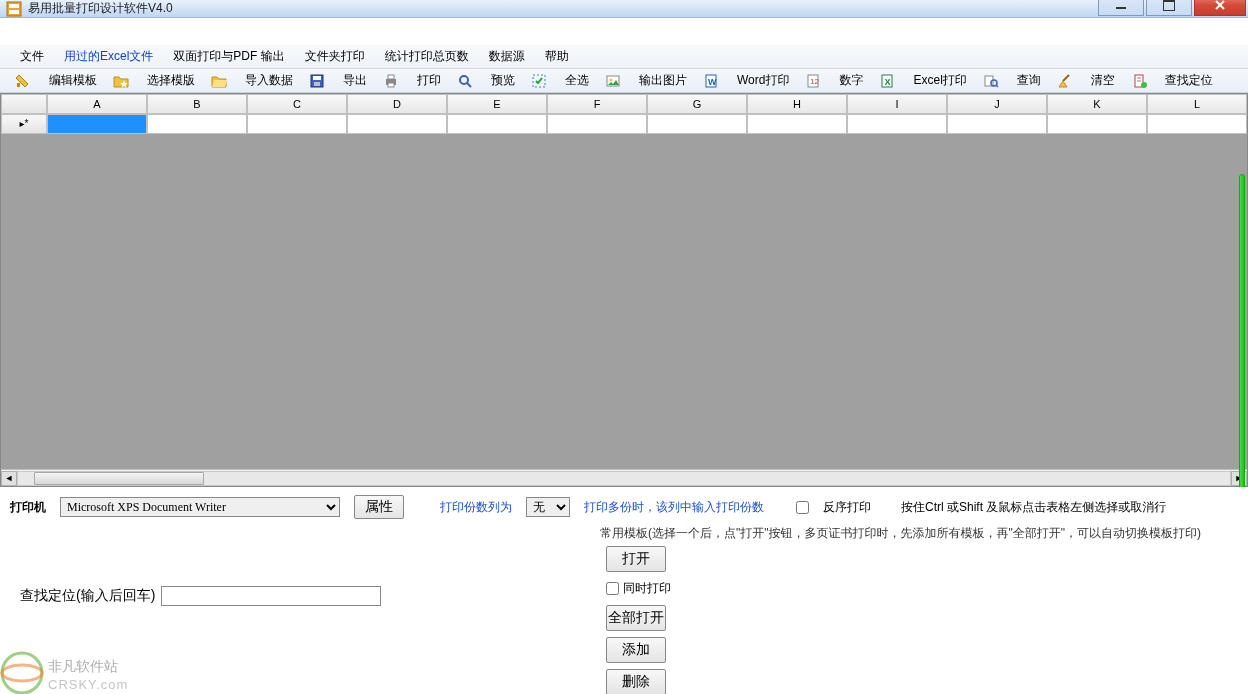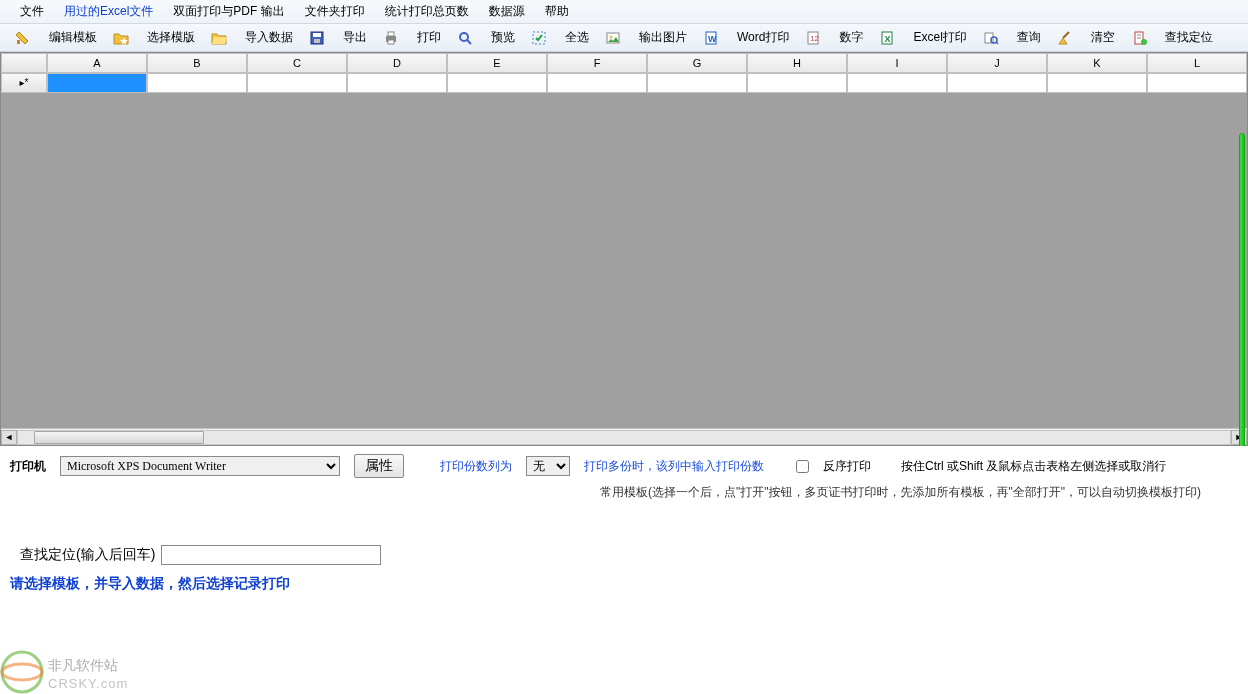--- a/index.html
+++ b/index.html
@@ -12,21 +12,21 @@
 .titlebar .app-icon { width:16px; height:16px; margin-right:6px; }
 .titlebar .title { flex:1; font-size:12px; color:#222; }
 .win-controls { display:flex; height:20px; margin-right:2px; margin-top:-6px; }
 .win-btn { width:46px; height:20px; border:1px solid #7a9ac0; border-top:none; margin-left:2px; display:flex; align-items:center; justify-content:center; font-family:Arial; font-size:11px; cursor:pointer; }
 .win-min,.win-max { background:linear-gradient(#dce9f9,#c8dbf2); color:#333; }
 .win-close { background:linear-gradient(#e97c6e,#d44a38,#c93c2a); color:#fff; width:52px; border-color:#a83828; }
 .win-min::before{content:"";width:10px;height:2px;background:#333;margin-top:6px;}
 .win-max::before{content:"";width:10px;height:8px;border:1px solid #333;border-top:2px solid #333;}
 
 
-.menubar { height:24px; background:linear-gradient(#f7f9fc,#eef3f9); display:flex; align-items:flex-start; padding-left:10px; gap:0; border-bottom:1px solid #d0d8e0; }
+.menubar { height:24px; background:linear-gradient(#f7f9fc,#eef3f9); display:flex; align-items:flex-start; padding-left:10px; gap:0; border-bottom:1px solid #d0d8e0;margin-top:27px; }
 .menu-item { padding:3px 10px; cursor:pointer; color:#000; }
 .menu-item.highlight { color:#1040d0; }
 
 
 .toolbar { height:28px; background:linear-gradient(#f5f8fc,#e8eff7); display:flex; align-items:center; padding-left:8px; gap:2px; border-bottom:1px solid #c8d4e2; }
 .tool-btn { display:flex; align-items:center; gap:18px; padding:2px 6px; cursor:pointer; border:1px solid transparent; border-radius:2px; }
 .tool-btn .ico { width:16px; height:16px; display:inline-block; }
 
 
 .grid-area { flex:0 0 394px; background:#a0a0a0; display:flex; flex-direction:column; border:1px solid #888; position:relative; }
@@ -69,20 +69,39 @@
 .watermark { position:absolute; left:0; bottom:0; width:160px; height:44px; }
 
 
 .ico svg { width:16px; height:16px; }
 </style>
 </head>
 <body>
 
 <div class="window">
 
+  <div class="titlebar">
+    <span class="app-icon">
+      <svg viewBox="0 0 16 16">
+          <rect x="1" y="1" width="14" height="14" fill="#f0a030" stroke="#b07010"></rect>
+          <rect x="3" y="3" width="10" height="4" fill="#fff"></rect>
+          <rect x="3" y="9" width="10" height="4" fill="#fff"></rect>
+        </svg>
+    </span>
+    <span class="title">易用批量打印设计软件V4.0</span>
+    <div class="win-controls">
+      <div class="win-btn win-min"></div>
+      <div class="win-btn win-max"></div>
+      <div class="win-btn win-close">
+          <svg width="12" height="10" viewBox="0 0 12 10">
+            <path d="M2 1 L10 9 M10 1 L2 9" stroke="#fff" stroke-width="2"></path>
+          </svg>
+        </div>
+    </div>
+  </div>
 
   <div class="menubar" id="menubar">
       <div class="menu-item">文件</div>
       <div class="menu-item highlight">用过的Excel文件</div>
       <div class="menu-item">双面打印与PDF 输出</div>
       <div class="menu-item">文件夹打印</div>
       <div class="menu-item">统计打印总页数</div>
       <div class="menu-item">数据源</div>
       <div class="menu-item">帮助</div>
     </div>
@@ -261,21 +280,33 @@
     </div>
 
     <div class="row2">常用模板(选择一个后，点"打开"按钮，多页证书打印时，先添加所有模板，再"全部打开"，可以自动切换模板打印)</div>
 
     <div class="lower-split">
       <div class="left-panel">
         <div class="find-row">
           <span style="font-size:14px;">查找定位(输入后回车)</span>
           <input type="text" value="" style="">
         </div>
-        <div class="status-msg">请选择模板，并导入数据，然后选择记录打印</div>
+      </div>
+      <div class="right-panel">
+        <div class="btn-col">
+          <button class="btn">打开</button>
+          <div class="chk-row">
+            <input type="checkbox" style="">
+            <span>同时打印</span>
+          </div>
+          <button class="btn">全部打开</button>
+          <button class="btn">添加</button>
+          <button class="btn">删除</button>
+        </div>
+        <div class="template-list"></div>
       </div>
     </div>
 
     <svg class="watermark" viewBox="0 0 160 44">
       <circle cx="22" cy="22" r="20" fill="none" stroke="#5bb030" stroke-width="3" opacity="0.6"></circle>
       <ellipse cx="22" cy="22" rx="20" ry="8" fill="none" stroke="#f08030" stroke-width="3" opacity="0.6"></ellipse>
       <text x="48" y="20" font-size="14" fill="#888" font-family="SimHei" opacity="0.7">非凡软件站</text>
       <text x="48" y="38" font-size="13" fill="#aaa" font-family="Arial" opacity="0.7" letter-spacing="1">CRSKY.com</text>
     </svg>
   </div>

